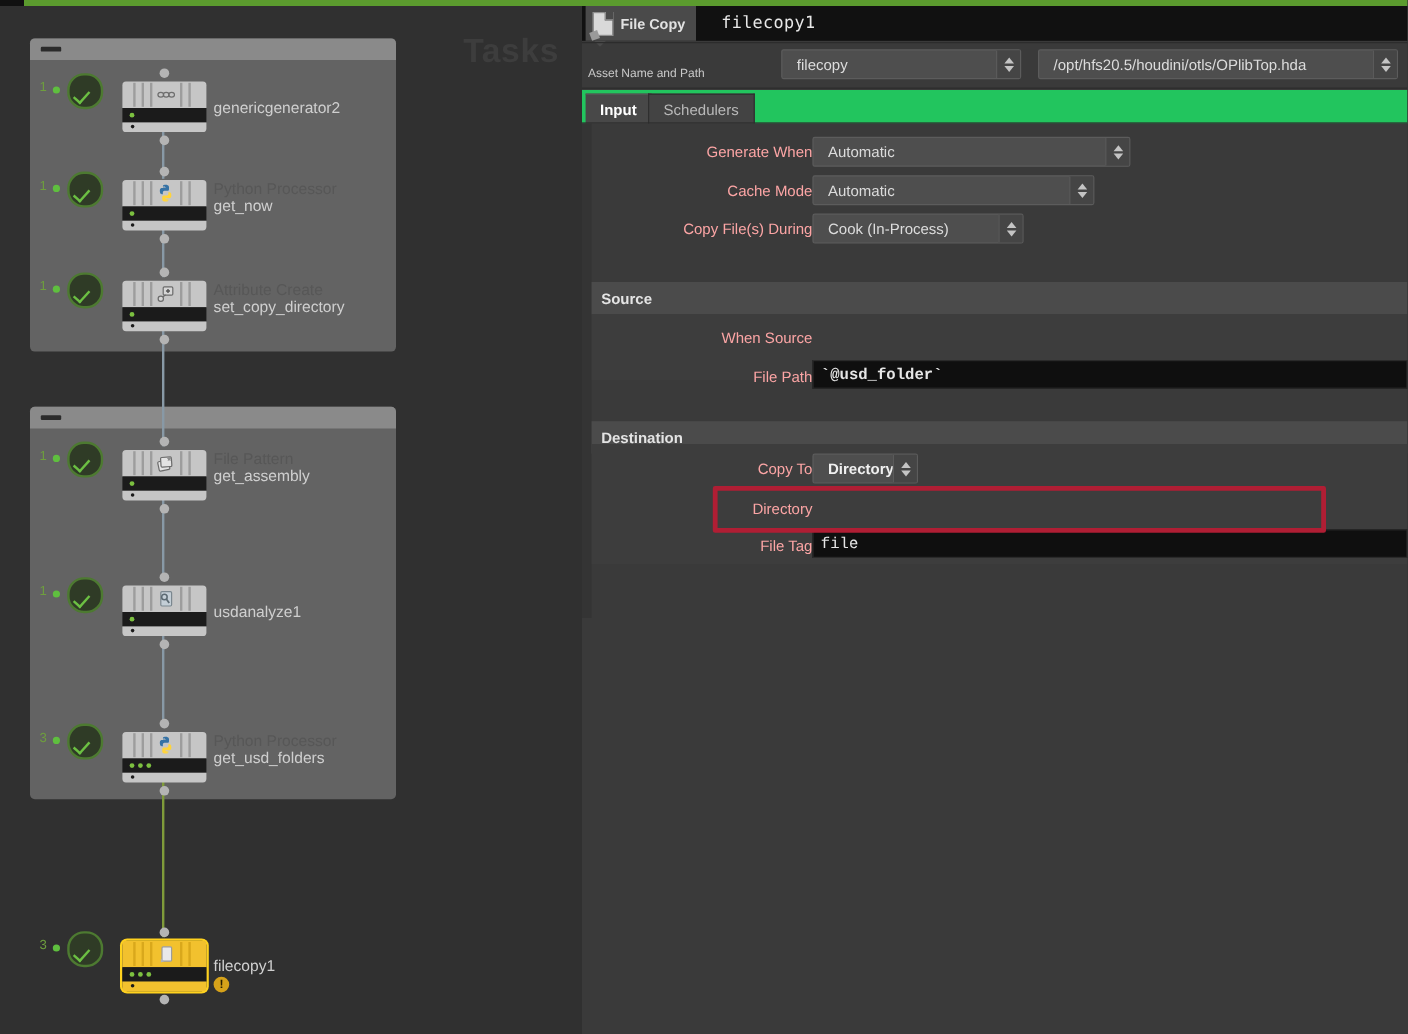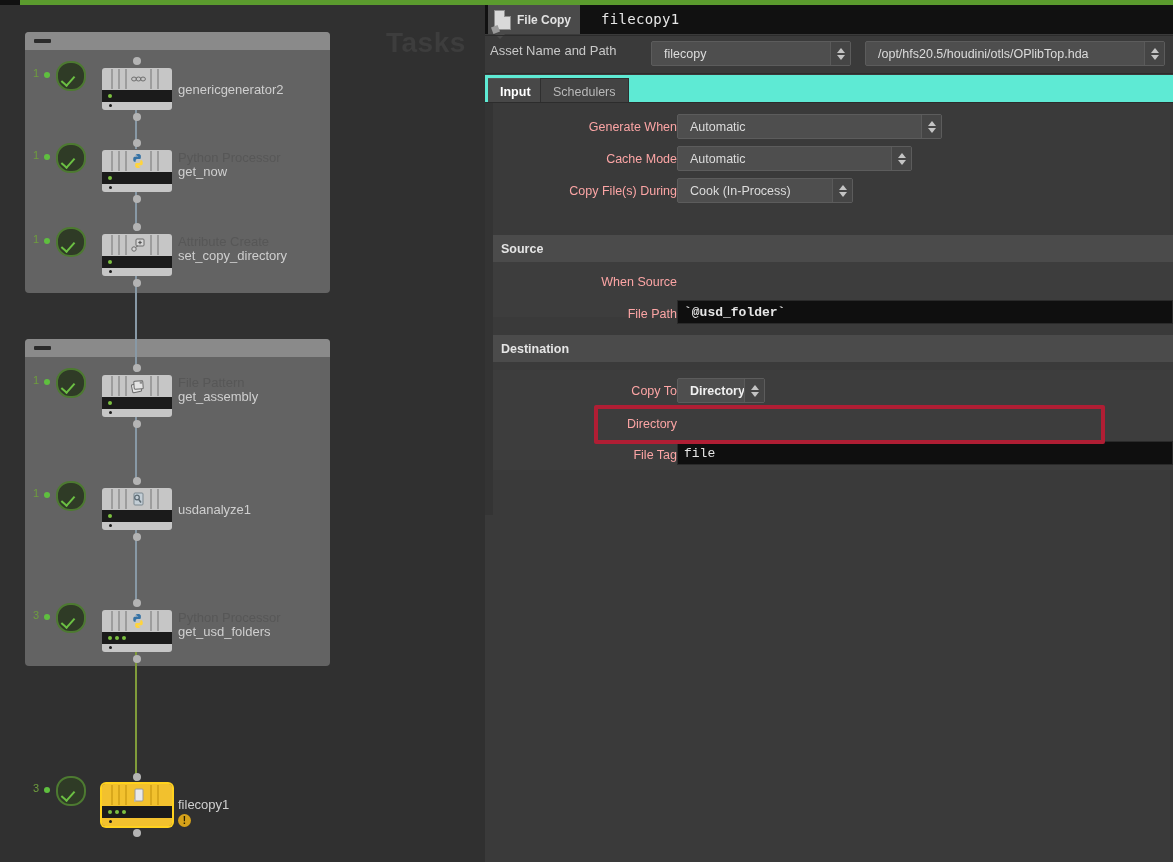--- a/index.html
+++ b/index.html
@@ -61,24 +61,24 @@
   .ptitlebar .typechip{position:absolute;left:3px;top:0;height:29px;background:#4a4a4a;padding:0 9px 0 6px;display:flex;align-items:center;gap:6px;}
   .ptitlebar .typechip .tname{font-size:12px;font-weight:bold;color:#e2e2e2;}
   .ptitlebar .tri{position:absolute;left:10px;top:29px;width:0;height:0;border-left:5px solid transparent;border-right:5px solid transparent;border-top:5px solid #4a4a4a;}
   .ptitlebar .nodename{position:absolute;left:116px;top:6px;font-family:"DejaVu Sans Mono",monospace;font-size:14px;color:#e8e8e8;letter-spacing:.3px;}
 
   .docicon{position:relative;width:15px;height:18px;background:#d9d9d9;border:1px solid #8f8f8f;}
   .docicon:before{content:"";position:absolute;right:-1px;top:-1px;width:6px;height:6px;background:#4a4a4a;border-left:1px solid #8f8f8f;border-bottom:1px solid #8f8f8f;}
   .docicon:after{content:"";position:absolute;left:-3px;bottom:-4px;width:7px;height:7px;background:#9a9a9a;transform:rotate(-20deg);}
 
   .assetrow{position:absolute;left:0;top:32px;width:688px;height:32px;}
-  .assetrow .lbl{position:absolute;left:5px;top:6px;font-size:13px;color:#c9c9c9;}
+  .assetrow .lbl{position:absolute;left:5px;top:19px;font-size:10px;color:#c9c9c9;}
   .hdivider{position:absolute;left:0;width:688px;height:1px;background:#2c2c2c;}
 
-  .tabsrow{position:absolute;left:0;top:70px;width:688px;height:28px;background:#5eead4;}
+  .tabsrow{position:absolute;left:0;top:70px;width:688px;height:28px;background:#22c55e;}
   .tab{position:absolute;top:3px;height:25px;display:flex;align-items:center;padding:0 12px;font-size:12.5px;}
   .tab.active{background:#484848;color:#ffffff;font-weight:bold;border-top:1px solid #565656;}
   .tab.inactive{background:#434343;color:#b9b9b9;border:1px solid #2f2f2f;border-bottom:none;}
   .tabsrow .underline{position:absolute;left:0;top:27px;width:688px;height:1px;background:#2c2c2c;}
 
   .pbody{position:absolute;left:0;top:98px;width:688px;height:412px;background:#3a3a3a;}
   .pbody .leftgutter{position:absolute;left:0;top:0;width:8px;height:412px;background:#343434;}
 
   .prow{position:absolute;height:27px;}
   .prow .plabel{position:absolute;right:0;top:6px;font-size:12.5px;color:#fca5a5;text-align:right;white-space:nowrap;}
@@ -446,21 +446,21 @@
       <div class="plabel">When Source</div>
     </div>
 
     <div class="prow" style="left:0;top:198px;width:192px;">
       <div class="plabel">File Path</div>
     </div>
     <div class="txtfield" style="left:192px;top:197px;width:496px;">
       <span class="tv">`@usd_folder`</span>
     </div>
 
-    <div class="secthead" style="top:232px;">
+    <div class="secthead" style="top:248px;">
       <span class="st">Destination</span>
     </div>
     <div class="sectbg" style="top:267px;height:100px;"></div>
 
     <div class="prow" style="left:0;top:275px;width:192px;">
       <div class="plabel">Copy To</div>
     </div>
     <div class="menu bold" style="left:192px;top:275px;width:88px;">
       <span class="mtext">Directory</span>
       <span class="spin">

